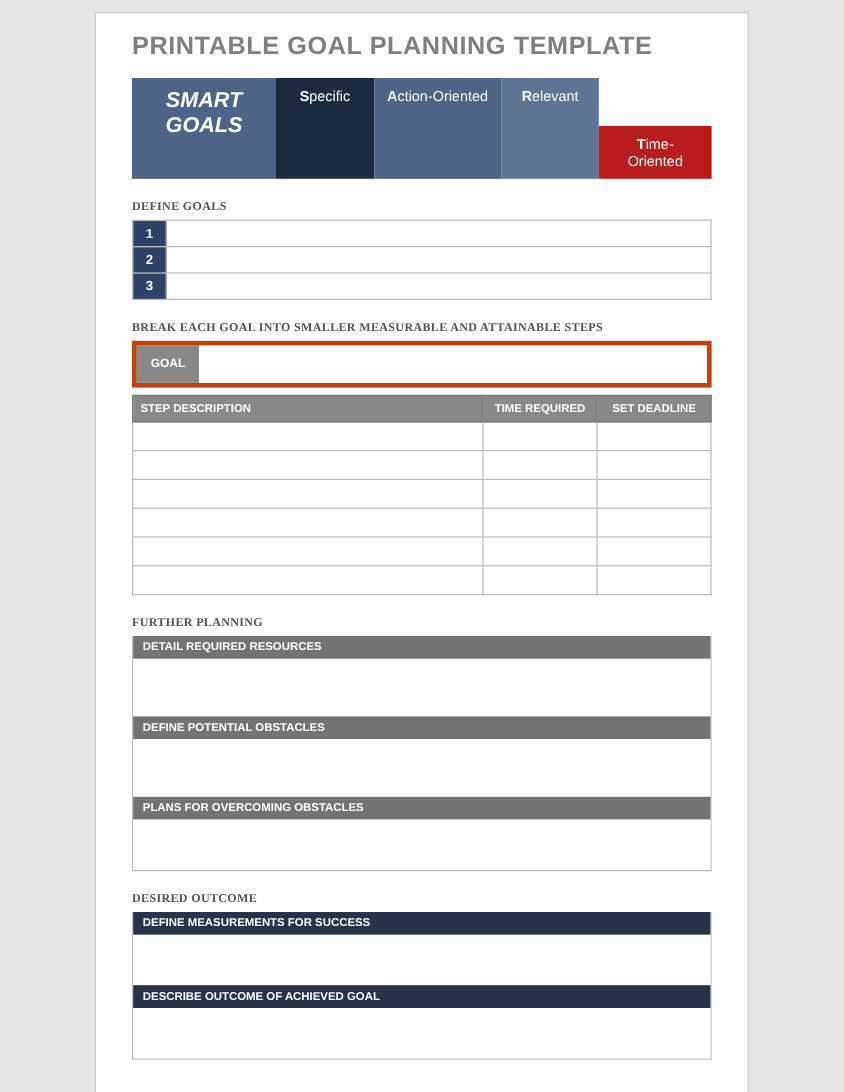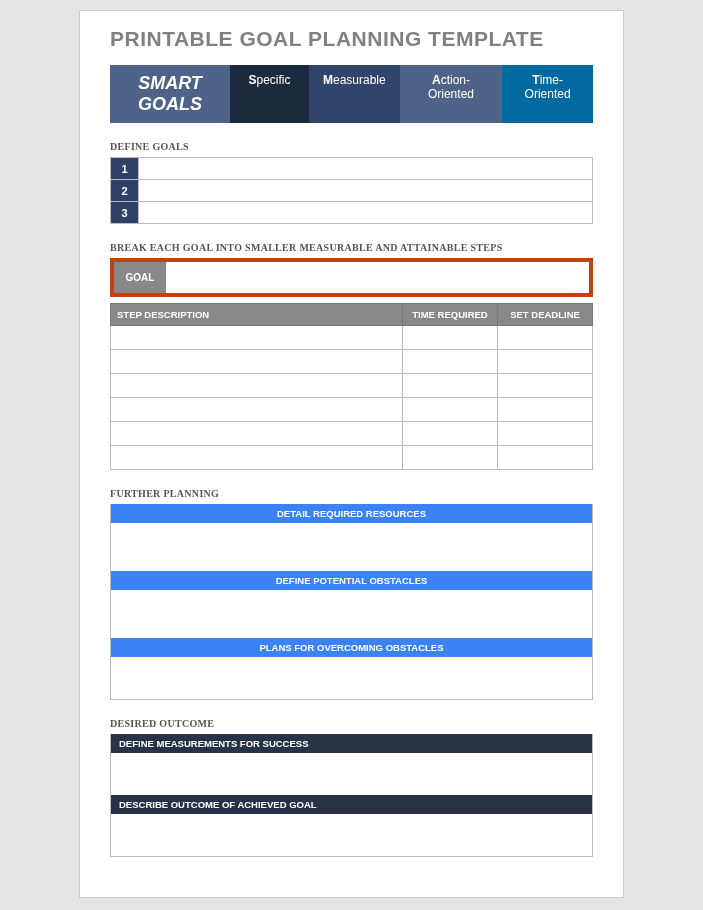--- a/index.html
+++ b/index.html
@@ -37,21 +37,21 @@
     background: #4e6387;
     font-weight: bold;
     font-style: italic;
     width: 120px;
     font-size: 18px;
   }
   .smart-s { background: #1c2a3e; flex: 1; }
   .smart-m { background: #31456a; flex: 1.2; }
   .smart-a { background: #4e6387; flex: 1.4; }
   .smart-r { background: #5f7395; flex: 1; }
-  .smart-t { background: #0369a1; flex: 1.2; }
+  .smart-t { background: #b91c1c; flex: 1.2; margin-top: 40px; }
   .smart-bar .hl { font-weight: bold; }
 
   .section-label {
     font-size: 10px;
     font-weight: bold;
     color: #555;
     letter-spacing: 0.3px;
     margin-top: 18px;
     margin-bottom: 5px;
     font-family: Liberation Serif, serif;
@@ -113,21 +113,21 @@
   }
   .col-step { width: auto; }
   .col-time { width: 95px; }
   .col-dead { width: 95px; }
   .planning-header {
     font-size: 9.5px;
     font-weight: bold;
     color: #fff;
     padding: 4px 8px;
   }
-  .hdr-blue { background: #3b82f6; text-align: center; }
+  .hdr-blue { background: #737373; }
   .hdr-dark { background: #283348; }
   .planning-body {
     height: 42px;
     background: #fff;
   }
   .planning-body.tall { height: 48px; }
   .planning-container {
     border-left: 1px solid #bbb;
     border-right: 1px solid #bbb;
     border-bottom: 1px solid #bbb;
@@ -137,22 +137,22 @@
 </head>
 <body>
 
 <div class="page">
 
   <div class="page-title">PRINTABLE GOAL PLANNING TEMPLATE</div>
 
   <div class="smart-bar">
     <div class="smart-main">SMART GOALS</div>
     <div class="smart-s"><span class="hl">S</span><span>pecific</span></div>
-    <div class="smart-m"><span class="hl">M</span><span>easurable</span></div>
     <div class="smart-a"><span class="hl">A</span><span>ction-Oriented</span></div>
+    <div class="smart-r"><span class="hl">R</span><span>elevant</span></div>
     <div class="smart-t"><span class="hl">T</span><span>ime-Oriented</span></div>
   </div>
 
   <div class="section-label">DEFINE GOALS</div>
   <table class="goals-table">
     <tbody>
         <tr>
       <td class="num">1</td>
       <td></td>
     </tr>

